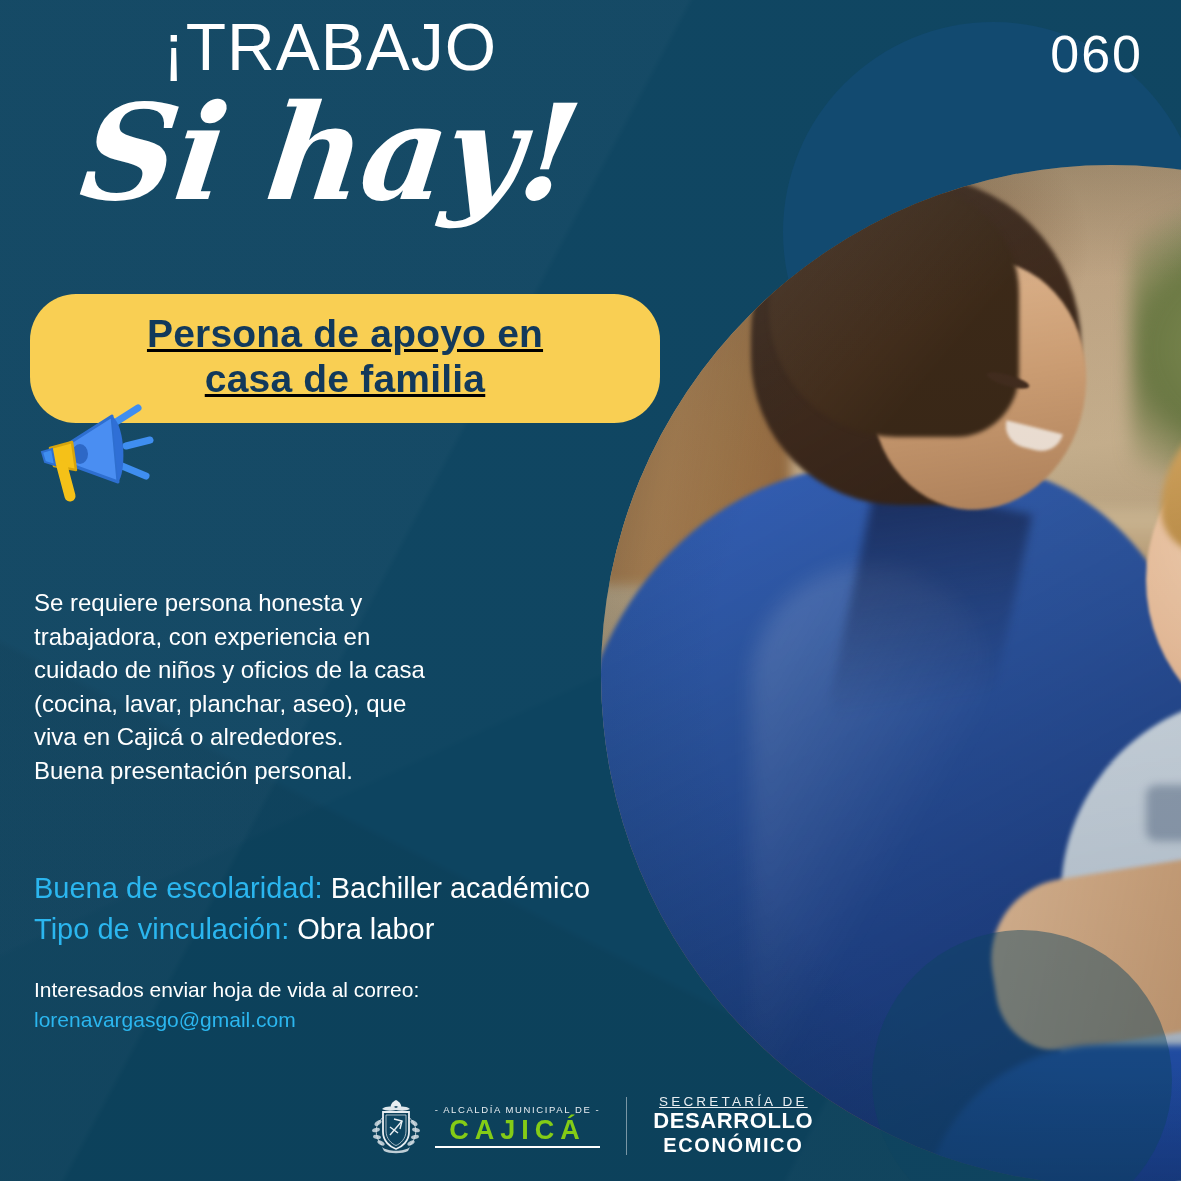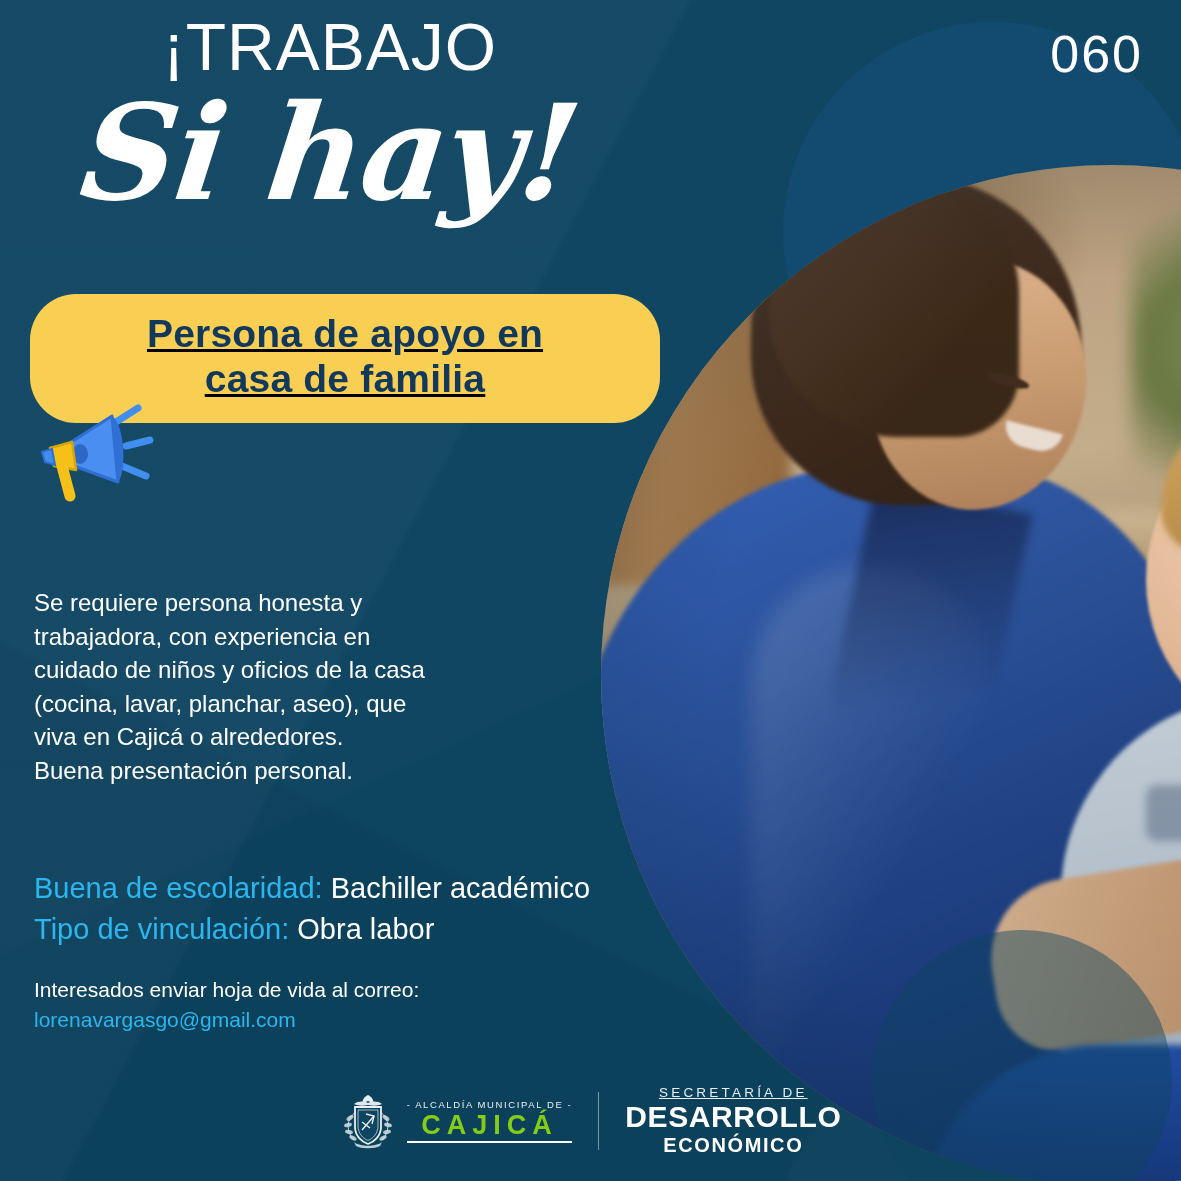--- a/index.html
+++ b/index.html
@@ -265,21 +265,21 @@
     border-bottom:2.5px solid #ffffff; padding-bottom:1px;
   }
   .divider{
     width:1px; height:58px; background:rgba(255,255,255,.45);
   }
   .logo-sec{ text-align:center; }
   .sec-top{
     font-size:13.5px; color:#e9eef2; letter-spacing:3.2px; white-space:nowrap;text-decoration:underline;
   }
   .sec-mid{
-    font-size:30px; font-weight:bold; color:#ffffff;
+    font-size:22px; font-weight:bold; color:#ffffff;
     letter-spacing:.6px; line-height:1.12; white-space:nowrap;
   }
   .sec-bot{
     font-size:20px; font-weight:bold; color:#ffffff;
     letter-spacing:1.6px; line-height:1.15; white-space:nowrap;
   }
 </style>
 </head>
 <body>
 

